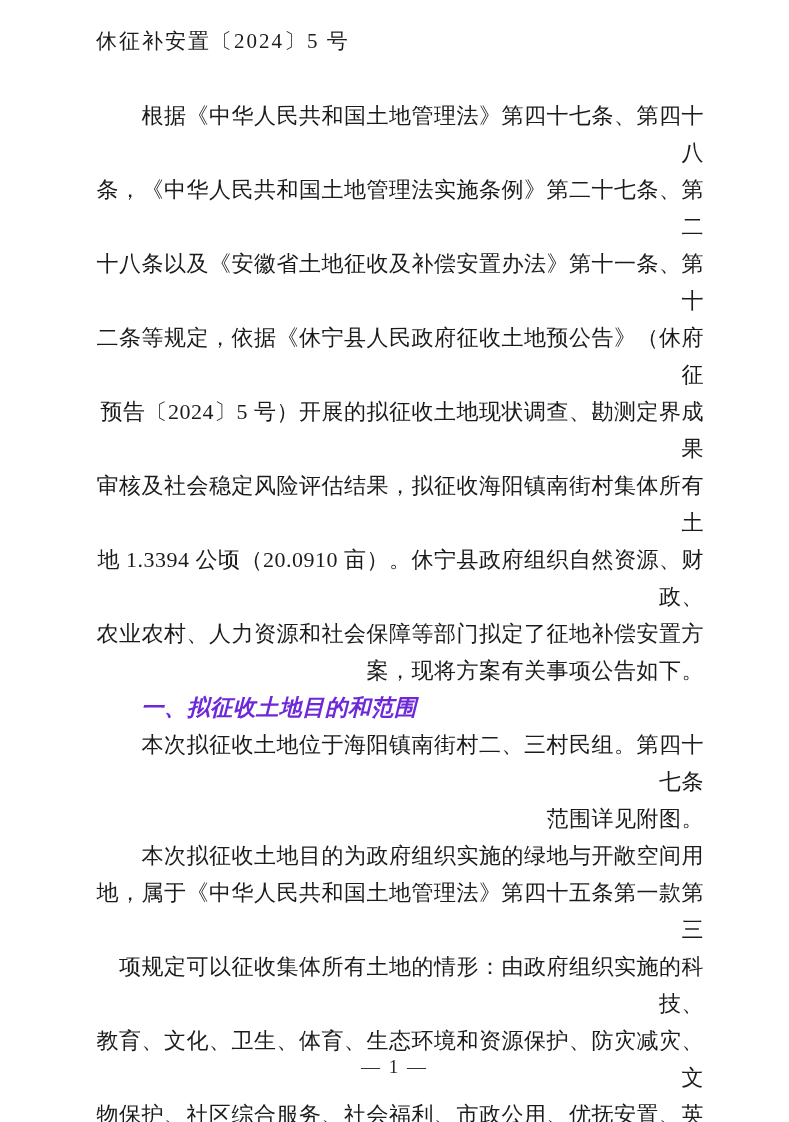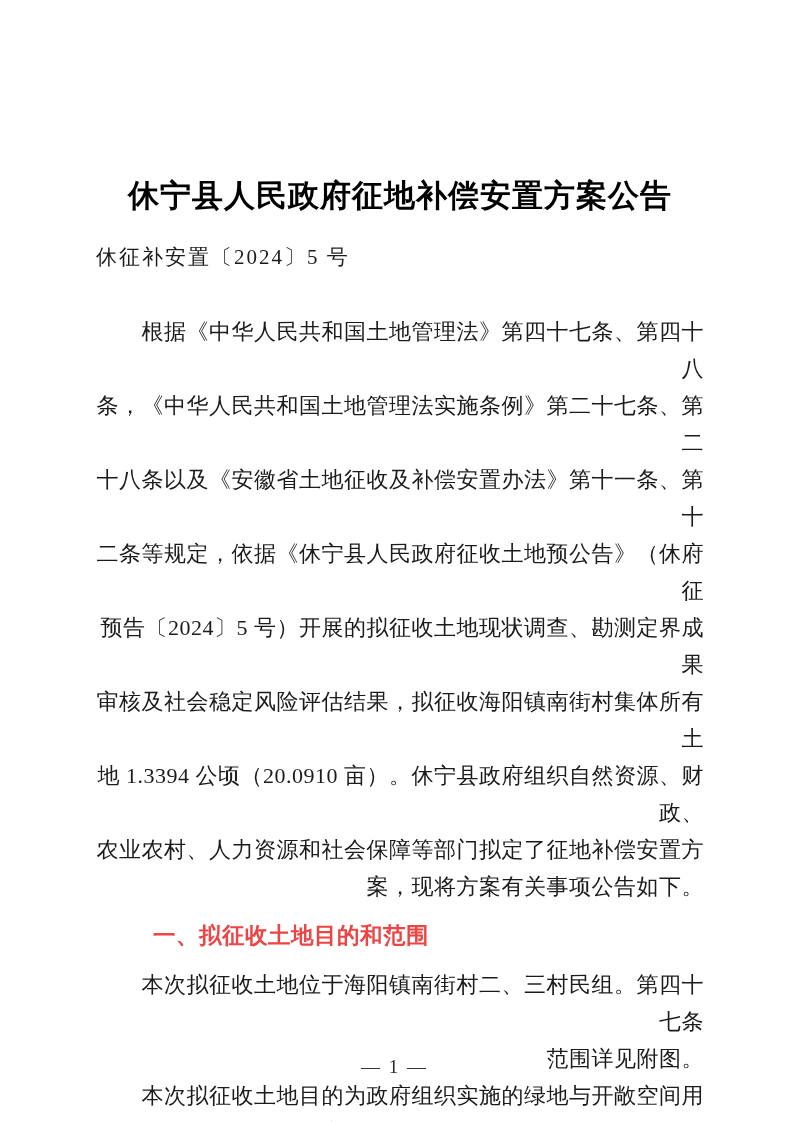--- a/index.html
+++ b/index.html
@@ -49,42 +49,42 @@
     white-space: pre-line;
     text-align: right;
     margin: 0;
   }
   .section-heading {
     font-size: 22.5px;
     line-height: 37px;
     font-weight: bold;
     text-indent: 2em;
     letter-spacing: 0.5px;
-    margin: 12px;
+    margin: 0;
     font-family: "Liberation Sans", "DejaVu Sans", sans-serif;
-    color: #ef4444;
+    color: #6d28d9;
+    font-style: italic;
   }
   .page-footer {
     position: absolute;
     left: 0;
     width: 789px;
     top: 1056px;
     text-align: center;
     font-size: 19px;
     letter-spacing: 2px;
     color: #2a2a2a;
   }
 </style>
 </head>
 <body>
 
 <div class="page">
   <div class="content">
 
-    <div class="doc-title">休宁县人民政府征地补偿安置方案公告</div>
 
     <div class="doc-number">休征补安置〔2024〕5 号</div>
 
     <div class="body-block">
       <p class="para">根据《中华人民共和国土地管理法》第四十七条、第四十八
 条，《中华人民共和国土地管理法实施条例》第二十七条、第二
 十八条以及《安徽省土地征收及补偿安置办法》第十一条、第十
 二条等规定，依据《休宁县人民政府征收土地预公告》（休府征
 预告〔2024〕5 号）开展的拟征收土地现状调查、勘测定界成果
 审核及社会稳定风险评估结果，拟征收海阳镇南街村集体所有土

